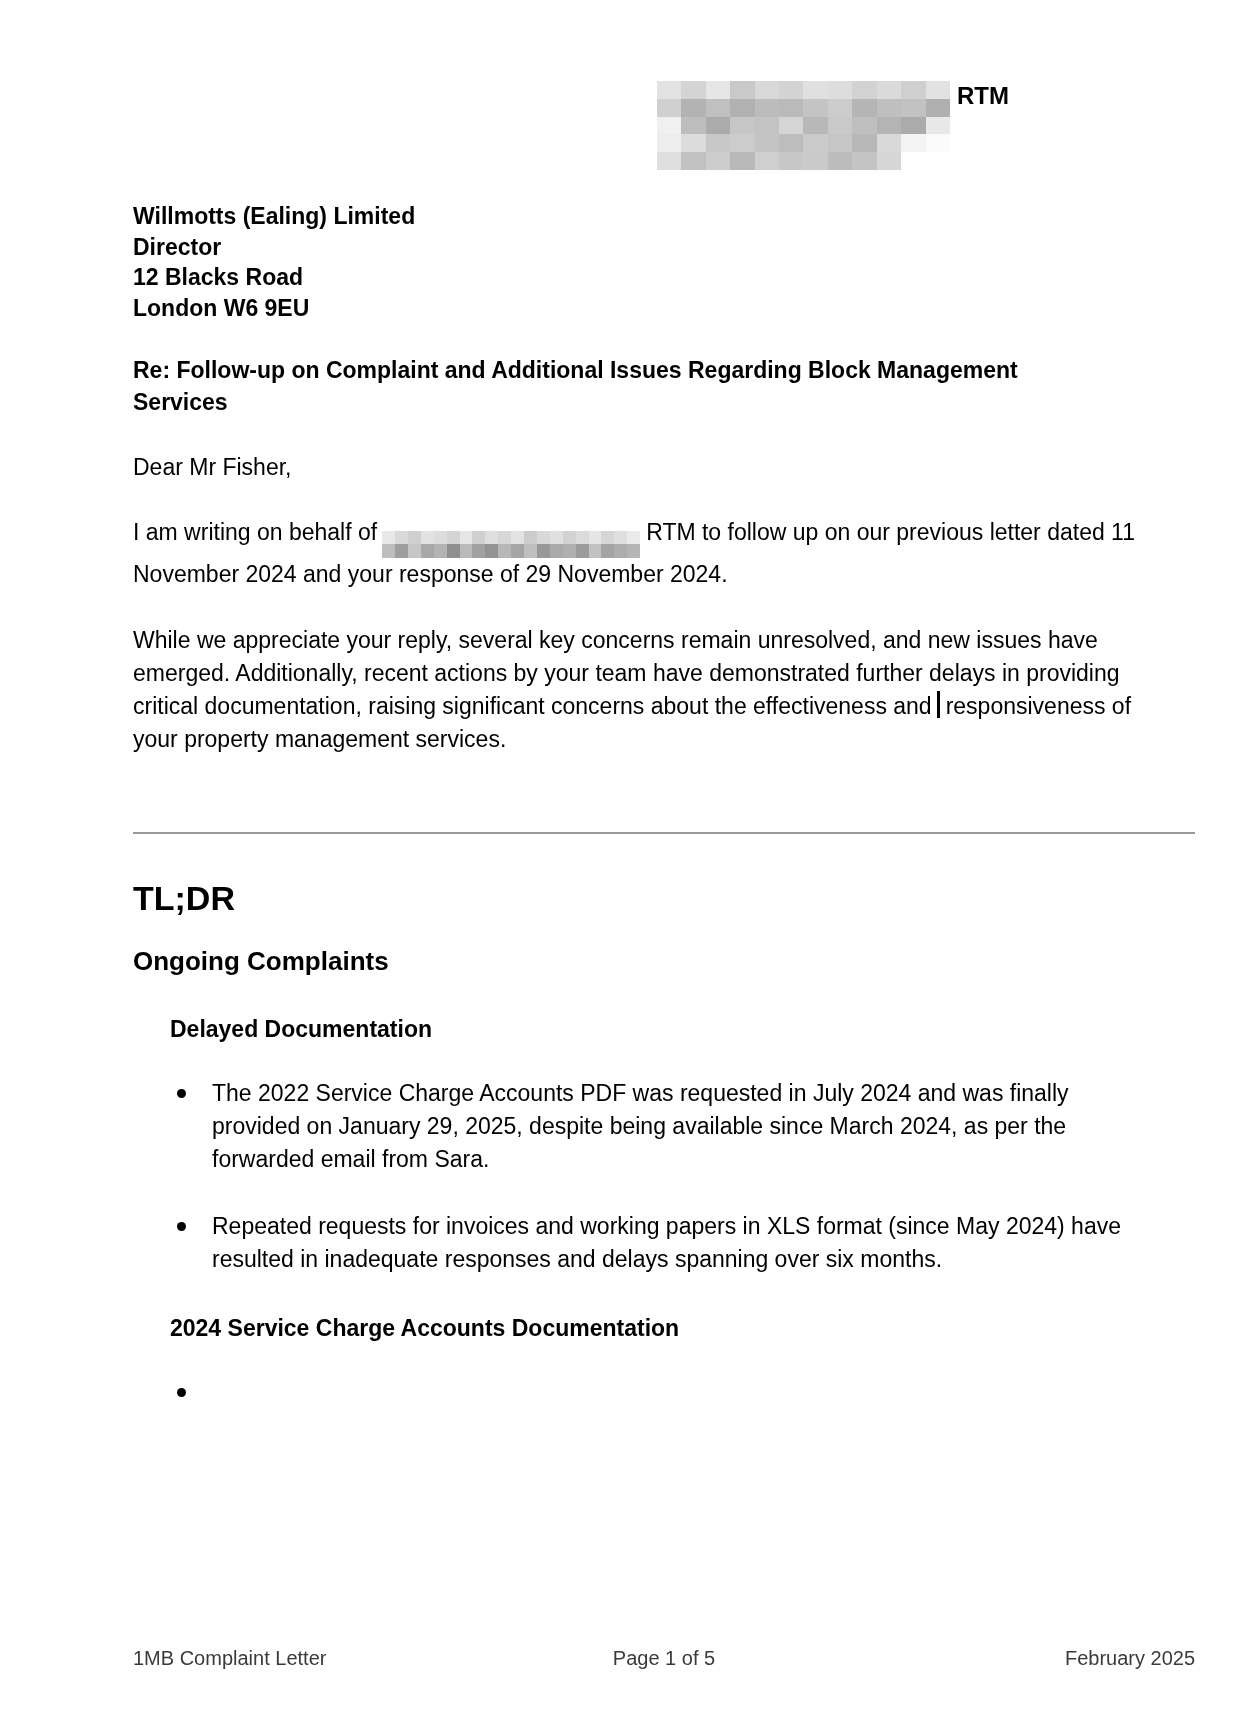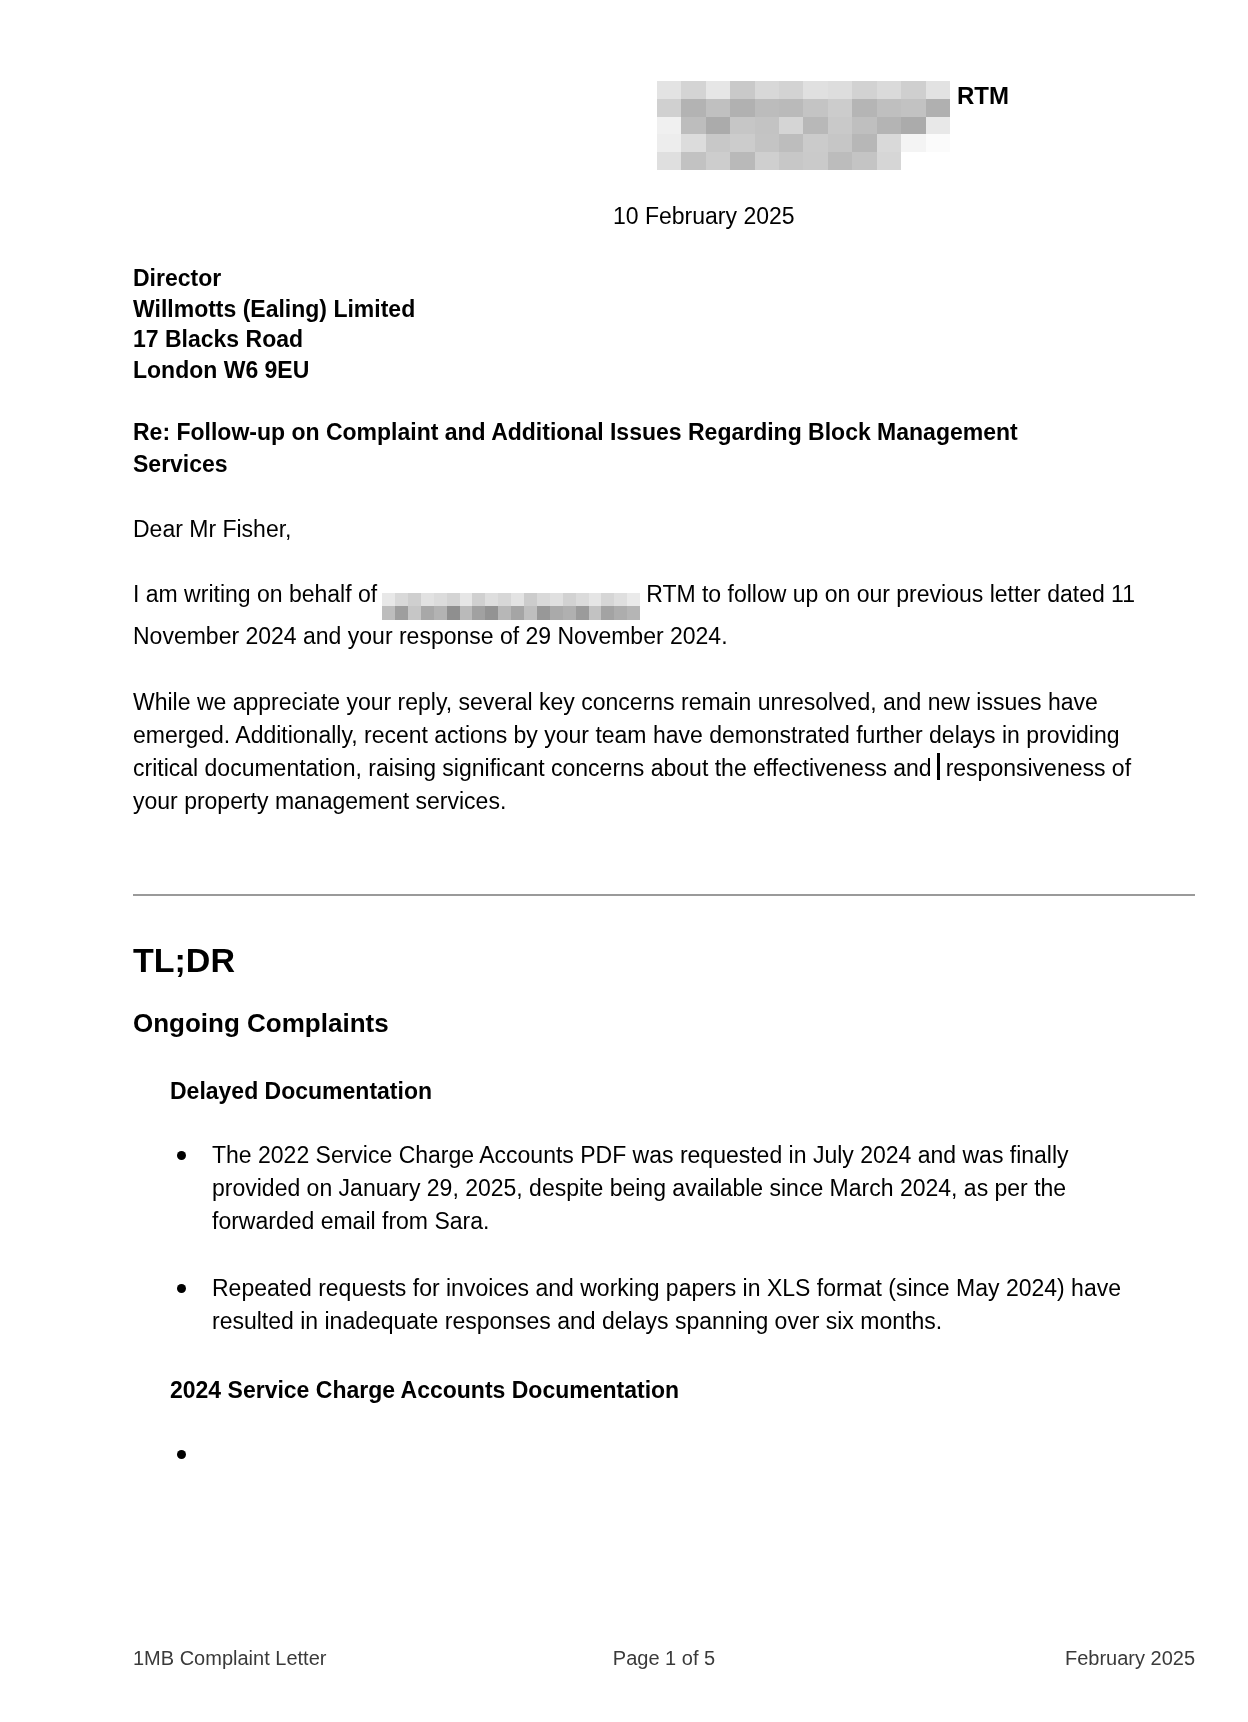--- a/index.html
+++ b/index.html
@@ -207,26 +207,25 @@
           <div style="background: rgb(202, 202, 202);"></div>
           <div style="background: rgb(188, 188, 188);"></div>
           <div style="background: rgb(196, 196, 196);"></div>
           <div style="background: rgb(214, 214, 214);"></div>
           <div style="background: rgb(255, 255, 255);"></div>
           <div style="background: rgb(255, 255, 255);"></div>
         </div>
       <span class="org-suffix">RTM</span>
     </div>
 
-    <div class="date-line">10 February 2025</div>
 
     <div class="recipient">
+      <div>Willmotts (Ealing) Limited</div>
       <div>Director</div>
-      <div>Willmotts (Ealing) Limited</div>
-      <div>17 Blacks Road</div>
+      <div>12 Blacks Road</div>
       <div>London W6 9EU</div>
     </div>
 
     <div class="subject">Re: Follow-up on Complaint and Additional Issues Regarding Block Management Services</div>
 
     <div class="salutation">Dear Mr Fisher,</div>
 
     <div class="para">
       <span>I am writing on behalf of</span><span class="inline-redaction" style="display: inline-grid; grid-template-columns: repeat(20, 1fr);">
           <div style="background: rgb(232, 232, 232);"></div>

